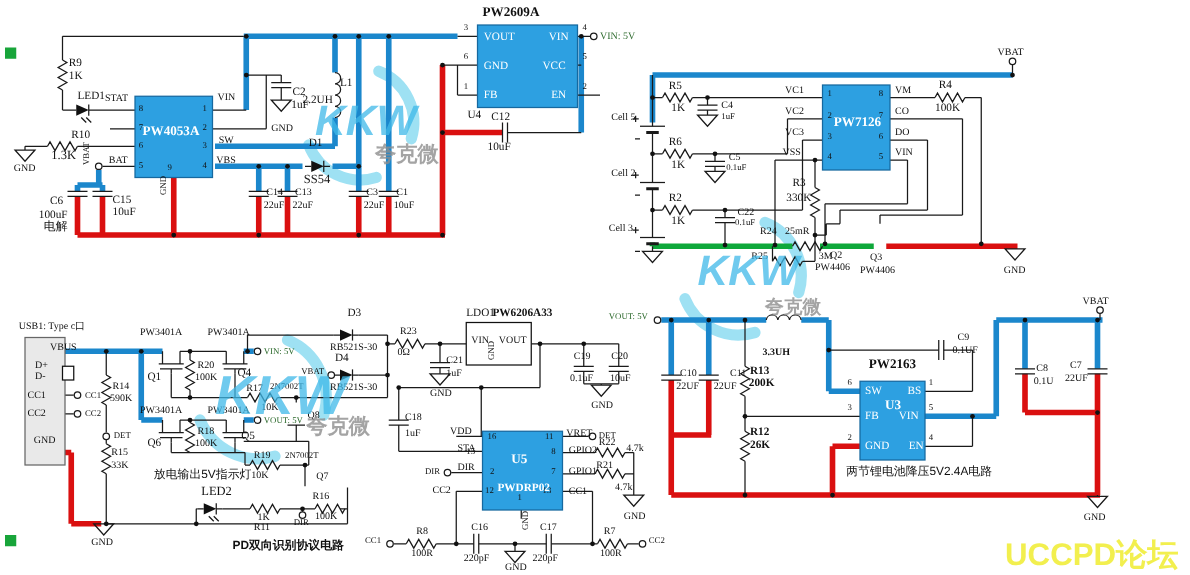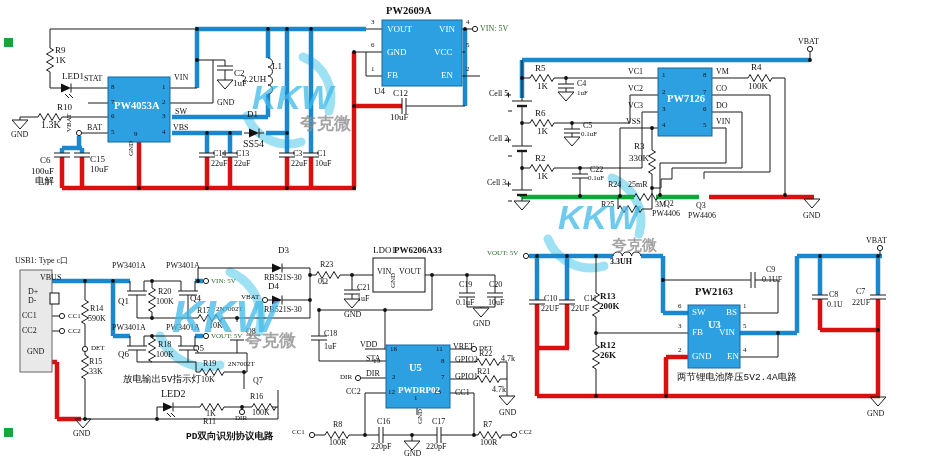--- a/index.html
+++ b/index.html
@@ -6,21 +6,21 @@
   .schem{position:relative;width:952px;height:460px;background:#fff;overflow:hidden;
          font-family:"Liberation Serif",serif}
   .schem svg{position:absolute;left:0;top:0}
   .lb{position:absolute;font:9px/1 "Liberation Serif",serif;color:#111;white-space:nowrap}
   .s8{font-size:8px}.s7{font-size:7px}.s10{font-size:10px}
   .b{font-weight:bold}
   .w{color:#fff}
   .tt{font-size:10.5px;font-weight:bold}
   .grn{color:#2d6a2d}
   .rot{transform:rotate(-90deg);transform-origin:left top}
-  .chn{font-family:Liberation Mono, monospace;font-size:9.5px}
+  .chn{font-family:Liberation Sans, sans-serif;font-size:9.5px}
   .wm{position:absolute;font-style:italic;font-weight:bold;color:#3fb9e9;opacity:.75;
       font-family:"Liberation Sans",sans-serif}
   .wmcn{position:absolute;font-weight:bold;color:#8e8e8e;opacity:.8;
         font-family:"DejaVu Sans",sans-serif}
   .forum{position:absolute;font:bold 25px "Liberation Sans",sans-serif;color:#f2ef4e}
 </style>
 </head>
 <body>
 
 <div class="schem">
@@ -487,21 +487,21 @@
 <span class="lb s8" style="left:377px;top:418px">C16</span>
 <span class="lb s8" style="left:371px;top:443px">220pF</span>
 <span class="lb s8" style="left:404px;top:450px">GND</span>
 <span class="lb s8" style="left:432px;top:418px">C17</span>
 <span class="lb s8" style="left:426px;top:443px">220pF</span>
 <span class="lb s8" style="left:483px;top:421px">R7</span>
 <span class="lb s8" style="left:480px;top:439px">100R</span>
 <span class="lb s7" style="left:519px;top:429px">CC2</span>
 
 <span class="lb s7 grn" style="left:487px;top:250px">VOUT: 5V</span>
-<span class="lb s8 b" style="left:610px;top:258px">3.3UH</span>
+<span class="lb s8 b" style="left:610px;top:278px">3.3UH</span>
 <span class="lb s8" style="left:544px;top:295px">C10</span>
 <span class="lb s8" style="left:541px;top:305px">22UF</span>
 <span class="lb s8" style="left:584px;top:295px">C11</span>
 <span class="lb s8" style="left:571px;top:305px">22UF</span>
 <span class="lb b" style="left:600px;top:292px">R13</span>
 <span class="lb b" style="left:599px;top:302px">200K</span>
 <span class="lb b" style="left:600px;top:341px">R12</span>
 <span class="lb b" style="left:600px;top:351px">26K</span>
 <span class="lb tt" style="left:695px;top:287px">PW2163</span>
 <span class="lb s7" style="left:678px;top:303px">6</span>
@@ -527,14 +527,15 @@
 <span class="lb s8" style="left:867px;top:410px">GND</span>
 <span class="lb chn" style="left:677px;top:373px">两节锂电池降压5V2.4A电路</span>
 
 <span class="wm" style="left:252px;top:78px;font-size:34px">KKW</span>
 <span class="wmcn" style="left:300px;top:112px;font-size:17px">夸克微</span>
 <span class="wm" style="left:558px;top:198px;font-size:34px">KKW</span>
 <span class="wmcn" style="left:612px;top:236px;font-size:15px">夸克微</span>
 <span class="wm" style="left:172px;top:292px;font-size:44px">KKW</span>
 <span class="wmcn" style="left:245px;top:329px;font-size:17px">夸克微</span>
 
+<span class="forum" style="left:804px;top:427px">UCCPD论坛</span>
 
 </div>
 
 </body></html>

